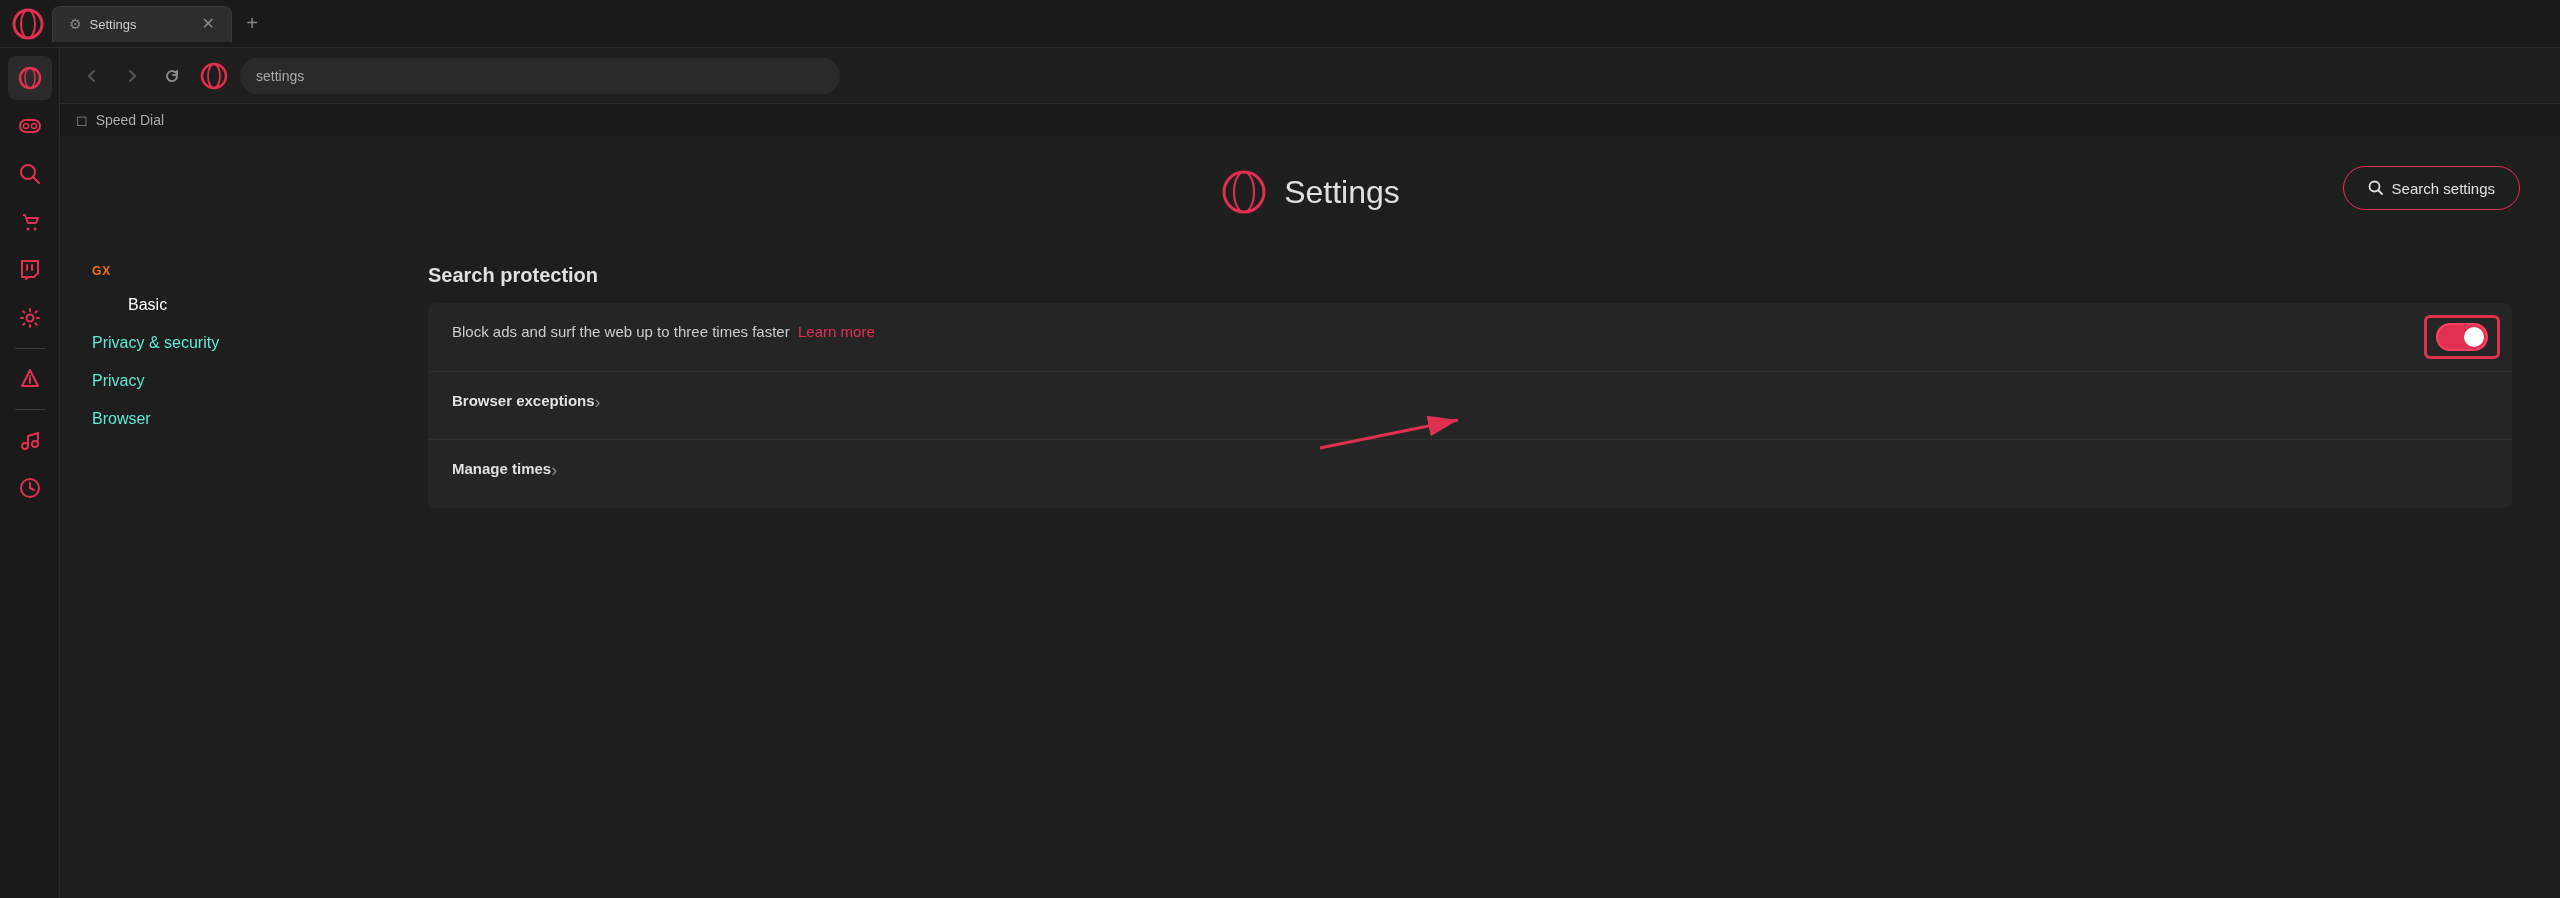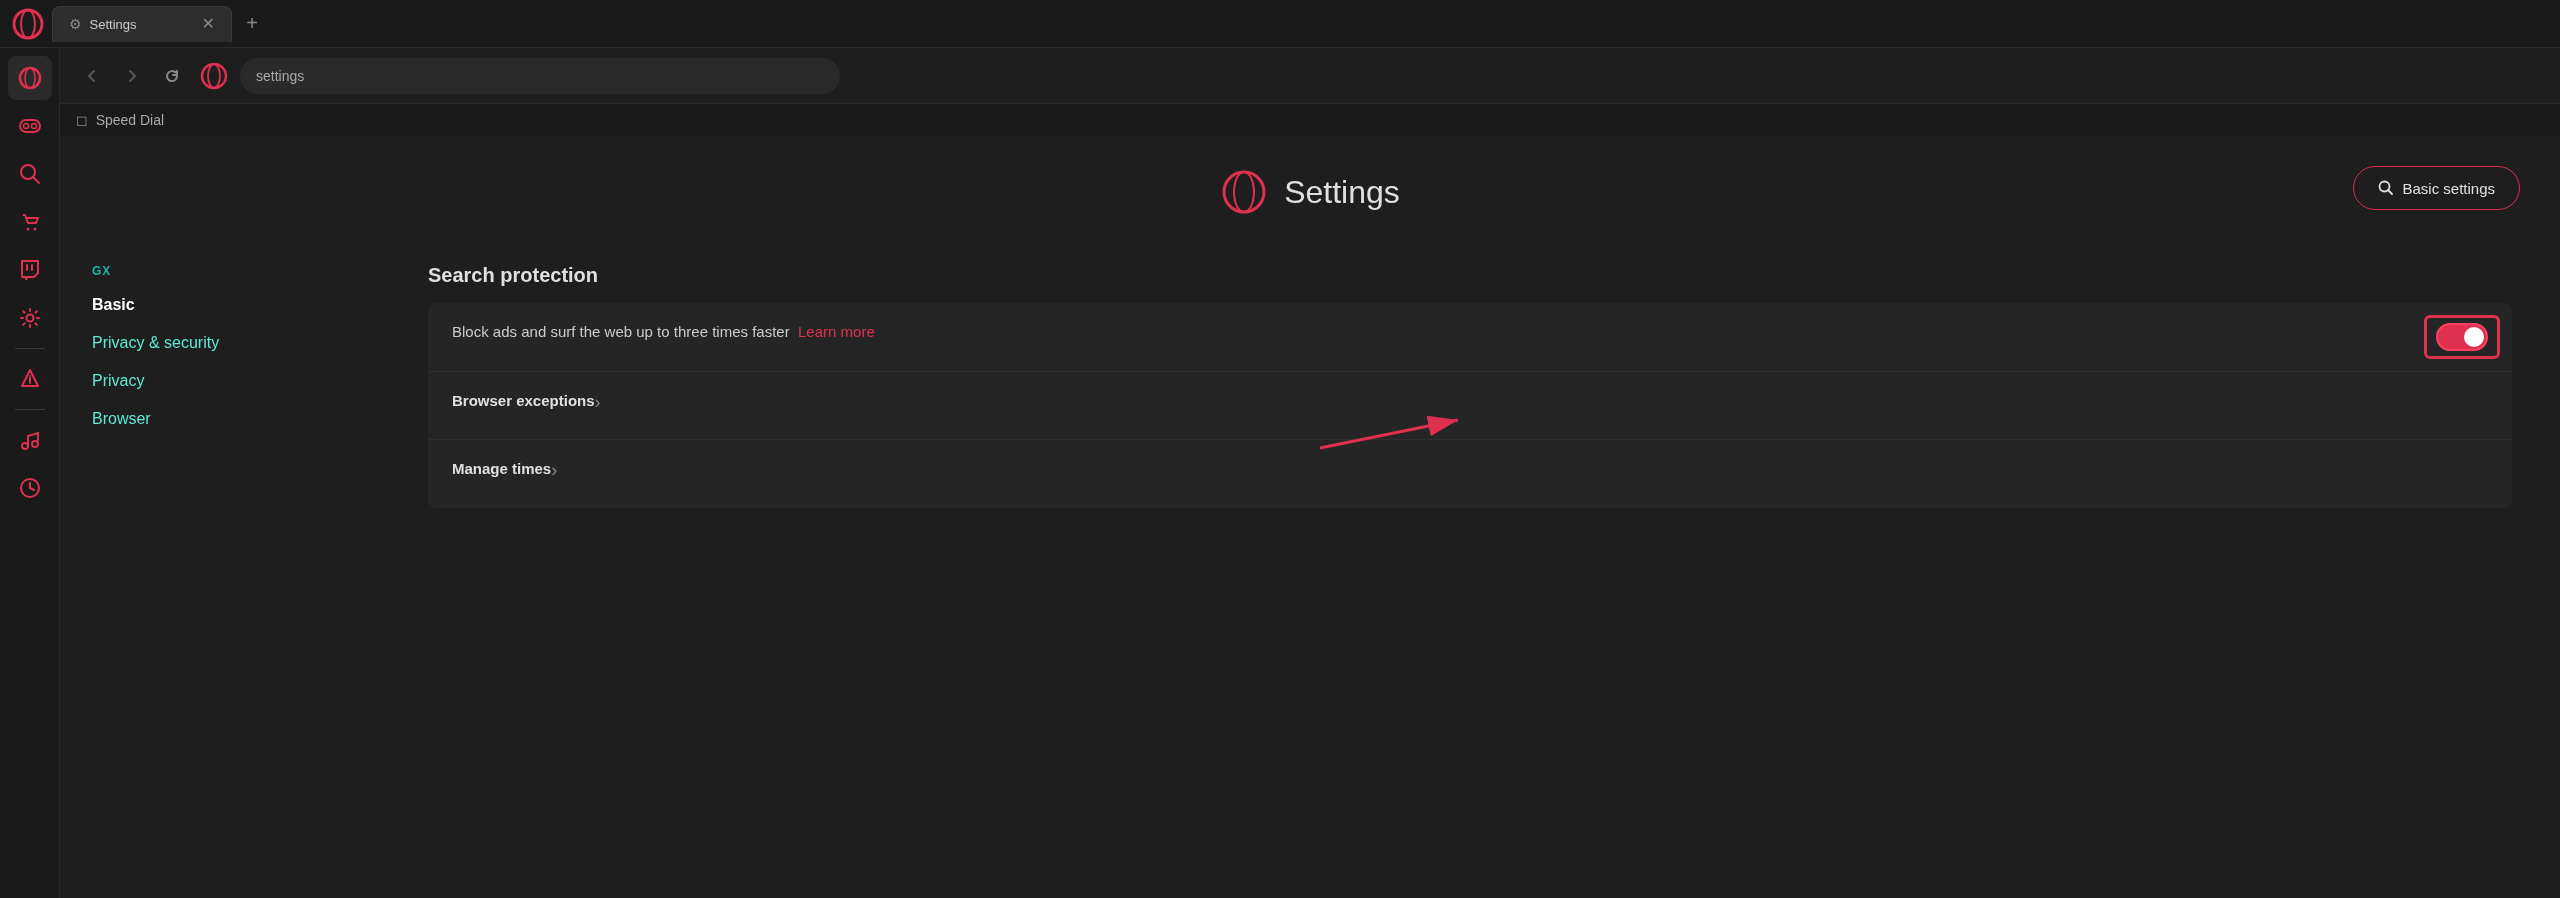--- a/index.html
+++ b/index.html
@@ -226,36 +226,37 @@
       padding: 24px 0;
       background: #1e1e1e;
     }
     .settings-nav-section {
       padding: 0 32px;
       margin-bottom: 4px;
     }
     .settings-nav-section-label {
       font-size: 12px;
       font-weight: 700;
-      color: #14b8a6;
+      color: #f97316;
       text-transform: uppercase;
       letter-spacing: 1px;
       margin-bottom: 8px;
     }
     .settings-nav-item {
       display: block;
       padding: 10px 0;
       font-size: 16px;
       color: #5eead4;
       cursor: pointer;
       text-decoration: none;
     }
     .settings-nav-item.active {
       color: #fff;
-      font-weight: 700;
+      font-weight: 400;
+      margin-left: 36px;
     }
 
     
     .settings-content {
       flex: 1;
       padding: 24px 48px;
       overflow-y: auto;
       background: #1e1e1e;
     }
     .settings-section-title {
@@ -491,21 +492,21 @@
             <circle cx="24" cy="24" r="20" fill="none" stroke="#e03050" stroke-width="3"></circle>
             <ellipse cx="24" cy="24" rx="10" ry="20" fill="none" stroke="#e03050" stroke-width="2"></ellipse>
           </svg>
           <span class="settings-title-text">Settings</span>
         </div>
         <button class="search-settings-btn">
           <svg width="16" height="16" viewBox="0 0 16 16">
             <circle cx="6.5" cy="6.5" r="5" fill="none" stroke="#e0e0e0" stroke-width="1.8"></circle>
             <line x1="10" y1="10" x2="14" y2="14" stroke="#e0e0e0" stroke-width="1.8" stroke-linecap="round"></line>
           </svg>
-          <span>Basic settings</span>
+          <span>Search settings</span>
         </button>
       </div>
 
       <div class="settings-body">
 
         <div class="settings-nav">
           <div class="settings-nav-section">
             <div class="settings-nav-section-label">GX</div>
             <a class="settings-nav-item active">Basic</a>
             <a class="settings-nav-item">Privacy &amp; security</a>

